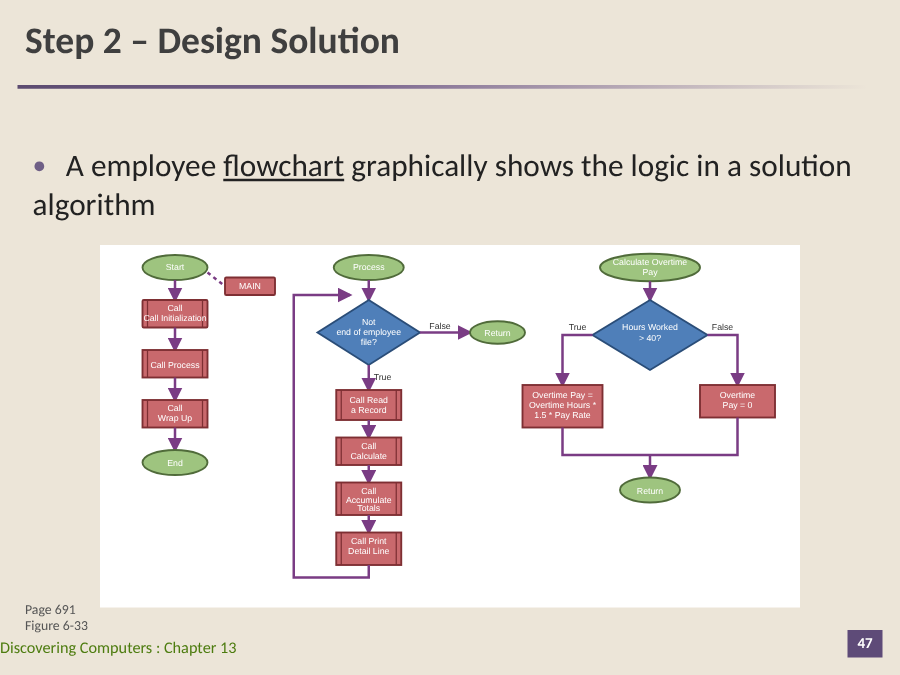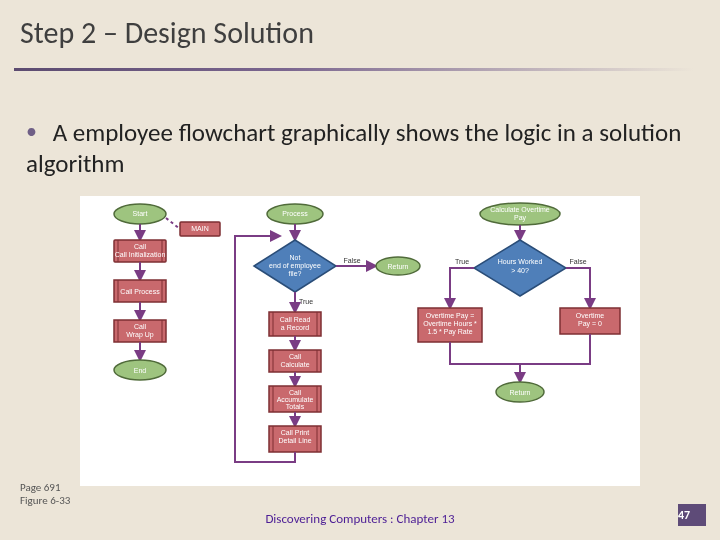--- a/index.html
+++ b/index.html
@@ -1,26 +1,26 @@
 <!DOCTYPE html>
 <html><head>
 <meta charset="utf-8">
 <style>
   html,body{margin:0;padding:0;width:720px;height:540px;background:#ece5d8;font-family:"Calibri","Segoe UI",Arial,sans-serif;color:#333;overflow:hidden}
   .slide{position:relative;width:720px;height:540px;box-sizing:border-box}
-  .title{position:absolute;left:20px;top:14px;font-size:30px;font-weight:400;color:#3f3f3f}
+  .title{position:absolute;left:20px;top:14px;font-size:30px;font-weight:700;color:#3f3f3f}
   .rule{position:absolute;left:14px;top:68px;height:3px;width:680px;background:linear-gradient(90deg,#5c4b70 0%, #7b668f 40%, rgba(124,103,143,0) 100%)}
   .bullet-row{position:absolute;left:26px;top:118px;width:660px;font-size:25px;color:#222;line-height:1.22}
   .dot{color:#6f5f86;margin-right:10px;font-size:22px;position:relative;top:-2px}
-  .underlined{}
+  .underlined{text-decoration:underline}
   .figure{position:absolute;left:80px;top:196px;width:560px;height:290px;background:#fff}
   svg{width:560px;height:290px;display:block}
   .foot-left{position:absolute;left:20px;bottom:32px;font-size:11px;color:#555;line-height:1.25}
-  .foot-center{position:absolute;left:0;right:0;bottom:14px;text-align:center;font-size:13px;color:#4c1d95}
-  .pagebox{position:absolute;right:14px;bottom:14px;width:28px;height:22px;background:#5e4b78;color:#fff;font-size:12px;font-weight:700;line-height:22px}
+  .foot-center{position:absolute;left:0;right:0;bottom:14px;font-size:13px;color:#4d7c0f}
+  .pagebox{position:absolute;right:14px;bottom:14px;width:28px;height:22px;background:#5e4b78;color:#fff;font-size:12px;font-weight:700;text-align:center;line-height:22px}
   
   .term{fill:#9ec47f;stroke:#506b3a;stroke-width:1.5}
   .proc{fill:#c9696d;stroke:#7e2f33;stroke-width:1.5}
   .sub{fill:#c9696d;stroke:#7e2f33;stroke-width:1.5}
   .dec{fill:#4f7fb9;stroke:#2a4d78;stroke-width:1.5}
   .lbl{font:7px Arial;fill:#fff;text-anchor:middle}
   .lblk{font:7px Arial;fill:#333;text-anchor:middle}
   .edge{stroke:#7a3c84;stroke-width:2;fill:none}
   .dash{stroke-dasharray:3 3}
   .arrow{fill:#7a3c84}

